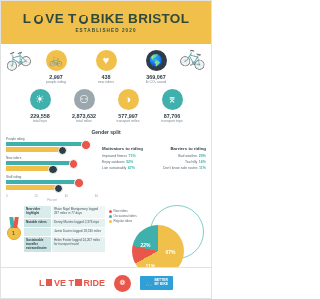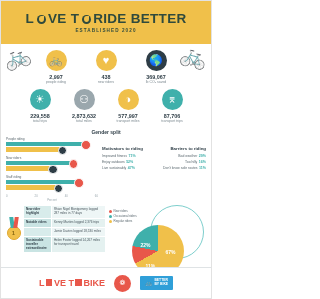--- a/index.html
+++ b/index.html
@@ -137,21 +137,21 @@
 <body>
 
 <div class="page">
 
   <div class="header">
     <div class="brand">
       <span>L</span>
       <span class="o-leaf"></span>
       <span>VE T</span>
       <span class="o-leaf"></span>
-      <span>RIDE BETTER</span>
+      <span>BIKE BRISTOL</span>
     </div>
     <div class="established">ESTABLISHED 2020</div>
   </div>
 
   <div class="stats">
     <span class="bike-deco left">🚲</span>
     <span class="bike-deco right">🚲</span>
 
     <div class="stat-row r1">
       <div class="stat">
@@ -319,21 +319,21 @@
       </div>
     </div>
   </div>
 
   <div class="footer">
     <div class="f-brand">
       <span>L</span>
       <span class="o-leaf"></span>
       <span>VE T</span>
       <span class="o-leaf"></span>
-      <span>BIKE</span>
+      <span>RIDE</span>
     </div>
     <div class="f-seal">❁</div>
     <div class="f-badge">
       <span class="bb">🚲</span>
       <span>
         <span>BETTER</span><br>
         <span>BY BIKE</span>
       </span>
     </div>
   </div>

